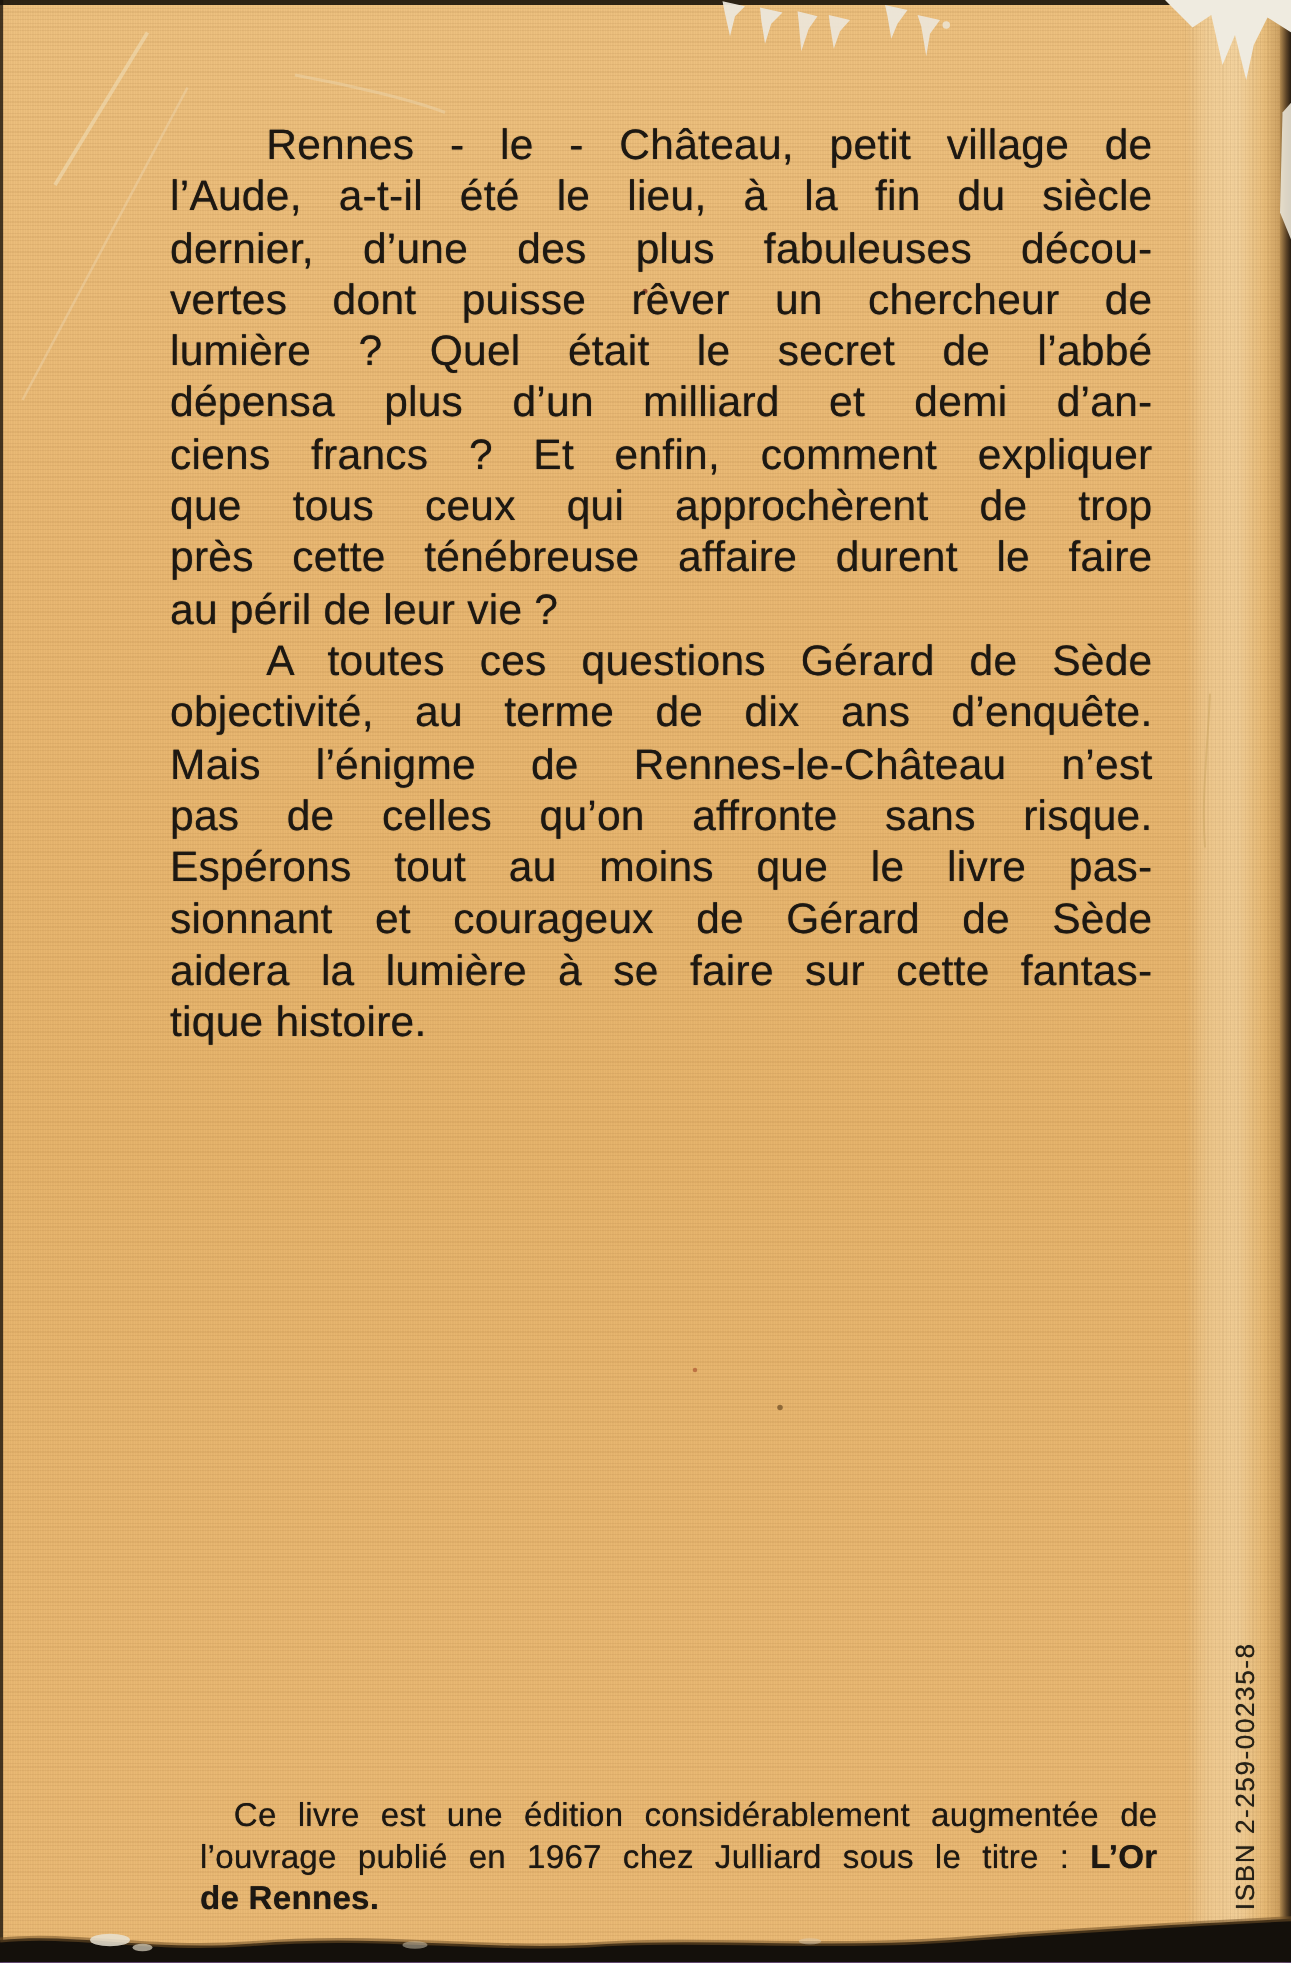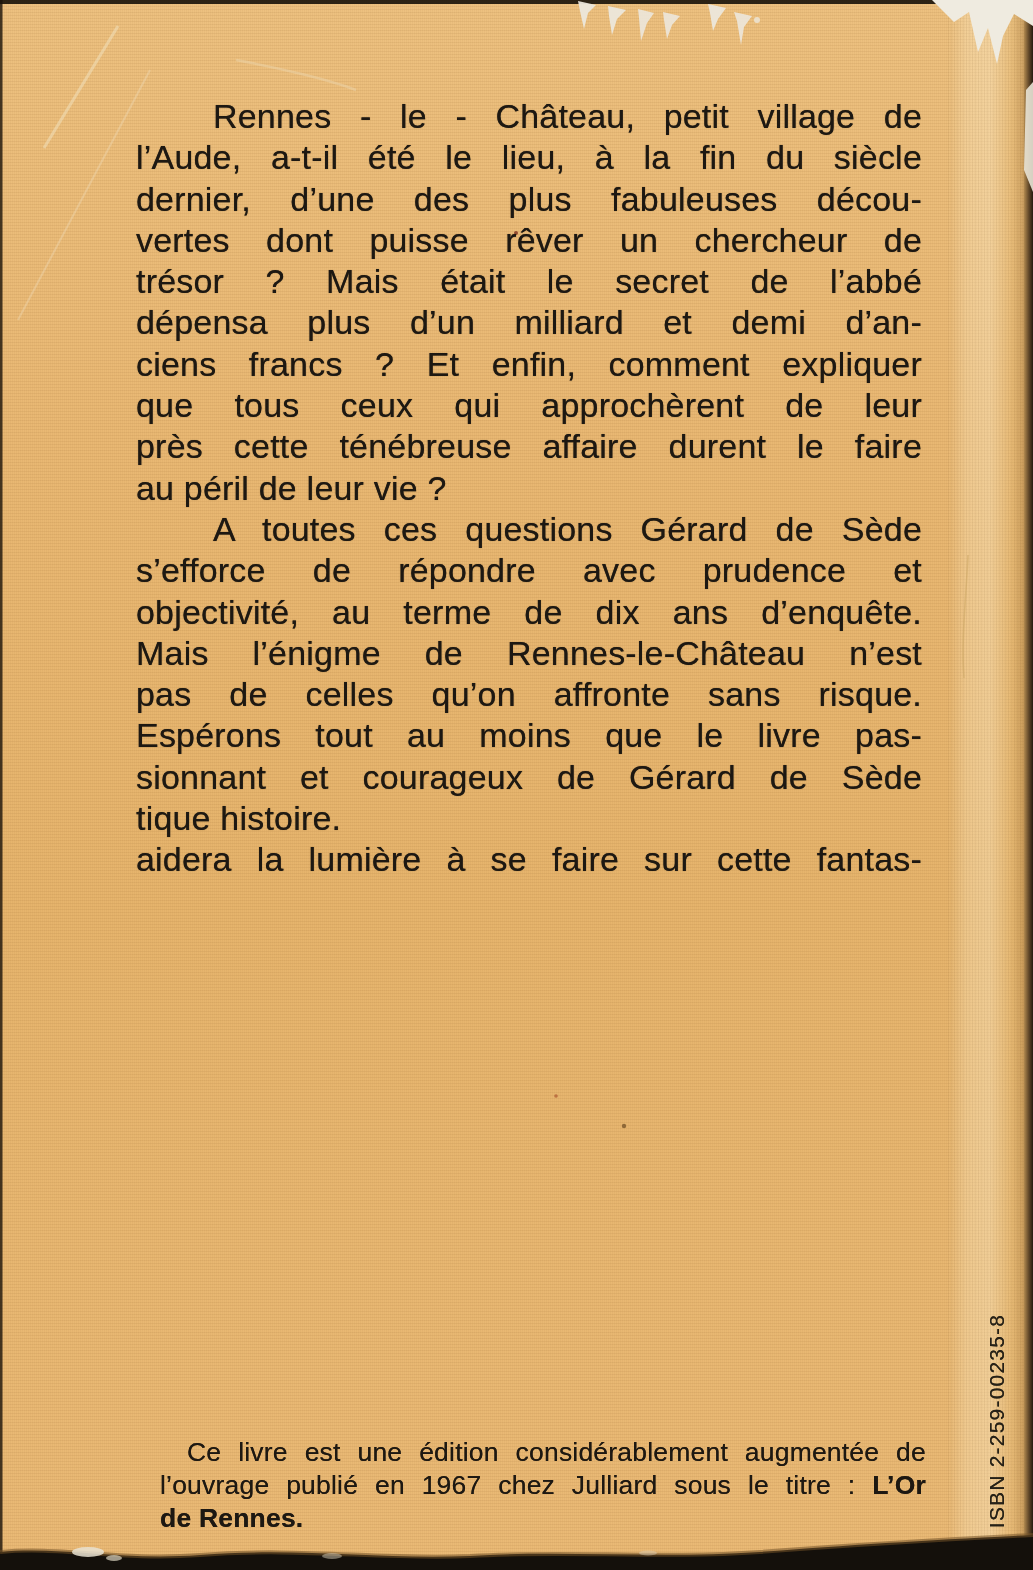--- a/index.html
+++ b/index.html
@@ -136,37 +136,36 @@
     <circle cx="624" cy="1126" r="2.2" fill="#6b4a22" opacity="0.7"></circle>
     <circle cx="556" cy="1096" r="1.8" fill="#a34a28" opacity="0.6"></circle>
   </svg>
 
   <div class="body-text">
     <div>
       <div class="tline indent">Rennes - le - Château, petit village de</div>
       <div class="tline">l’Aude, a-t-il été le lieu, à la fin du siècle</div>
       <div class="tline">dernier, d’une des plus fabuleuses décou-</div>
       <div class="tline">vertes dont puisse rêver un chercheur de</div>
-      <div class="tline">trésor ? Mais était le secret de l’abbé</div>
+      <div class="tline">lumière ? Quel était le secret de l’abbé</div>
       <div class="tline">dépensa plus d’un milliard et demi d’an-</div>
       <div class="tline">ciens francs ? Et enfin, comment expliquer</div>
-      <div class="tline">que tous ceux qui approchèrent de leur</div>
+      <div class="tline">que tous ceux qui approchèrent de trop</div>
       <div class="tline">près cette ténébreuse affaire durent le faire</div>
       <div class="tline last">au péril de leur vie ?</div>
     </div>
     <div>
       <div class="tline indent">A toutes ces questions Gérard de Sède</div>
-      <div class="tline">s’efforce de répondre avec prudence et</div>
       <div class="tline">objectivité, au terme de dix ans d’enquête.</div>
       <div class="tline">Mais l’énigme de Rennes-le-Château n’est</div>
       <div class="tline">pas de celles qu’on affronte sans risque.</div>
       <div class="tline">Espérons tout au moins que le livre pas-</div>
       <div class="tline">sionnant et courageux de Gérard de Sède</div>
+      <div class="tline">aidera la lumière à se faire sur cette fantas-</div>
       <div class="tline last">tique histoire.</div>
-      <div class="tline">aidera la lumière à se faire sur cette fantas-</div>
     </div>
   </div>
 
   <div class="note">
     <div class="tline indent">Ce livre est une édition considérablement augmentée de</div>
     <div class="tline"><span>l’ouvrage publié en 1967 chez Julliard sous le titre : </span><span class="bold">L’Or</span></div>
     <div class="tline last bold">de Rennes.</div>
   </div>
 
   <div class="isbn">ISBN 2-259-00235-8</div>

